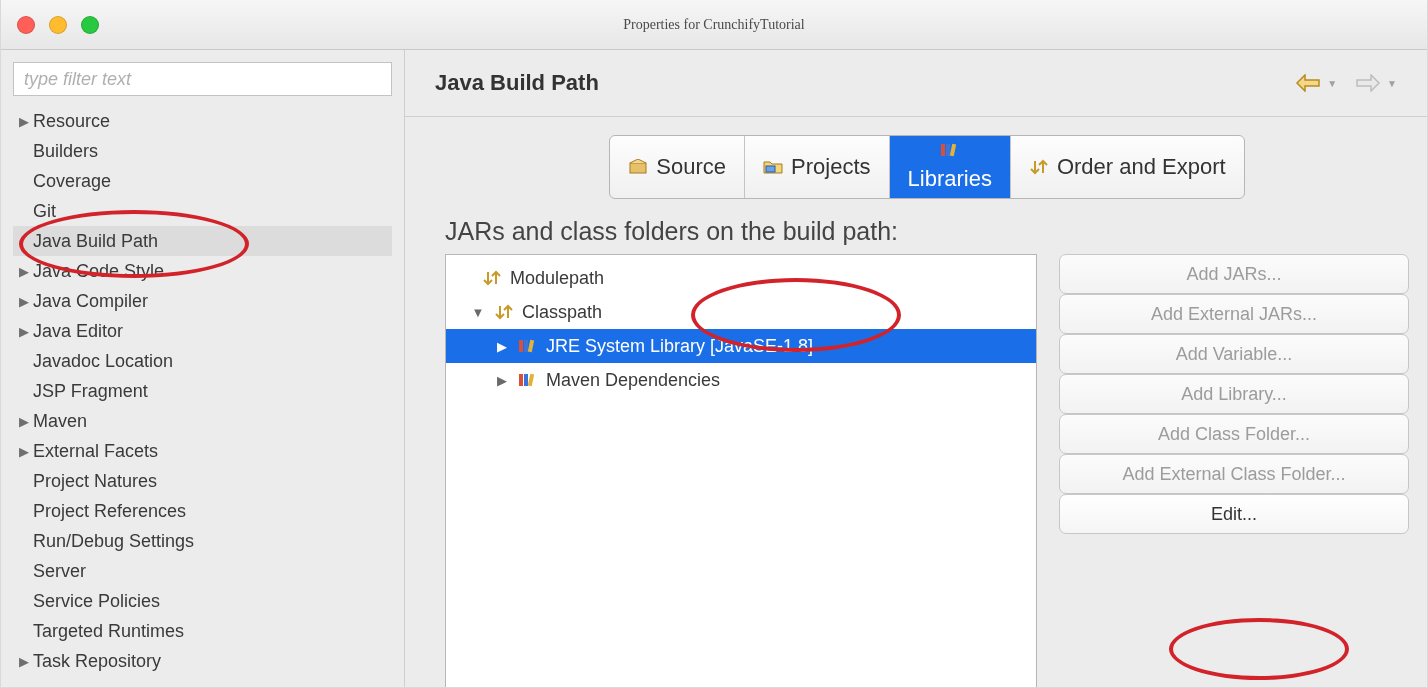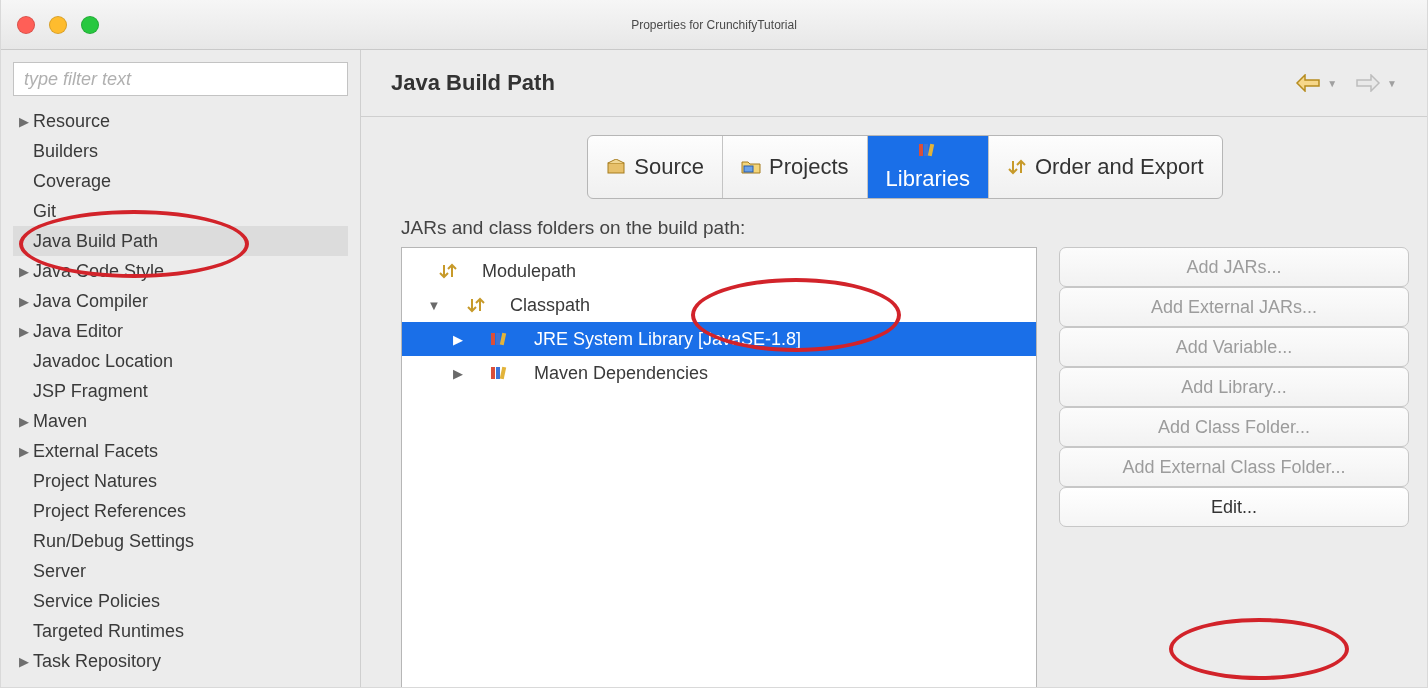--- a/index.html
+++ b/index.html
@@ -4,23 +4,23 @@
 <style>
   * { box-sizing: border-box; }
   html, body { margin: 0; padding: 0; font-family: -apple-system, BlinkMacSystemFont, "Helvetica Neue", Arial, sans-serif; font-size: 18px; color: #3a3a3a; }
   body { width: 1428px; height: 688px; overflow: hidden; background: #ececec; border: 1px solid #d9d9d9; border-top: none; }
   .titlebar { height: 50px; background: linear-gradient(#f6f6f6, #e7e7e7); border-bottom: 1px solid #c9c9c9; display: flex; align-items: center; padding: 0 16px; position: relative; }
   .traffic { display: flex; gap: 14px; align-items: center; }
   .traffic .dot { width: 18px; height: 18px; border-radius: 50%; border: 1px solid rgba(0,0,0,0.15); }
   .dot.red { background: #ff5f57; }
   .dot.yellow { background: #febc2e; }
   .dot.green { background: #28c840; }
-  .title { position: absolute; left: 0; right: 0; text-align: center; font-size: 12px; color: #4a4a4a; pointer-events: none; }
+  .title { position: absolute; left: 0; right: 0; text-align: center; font-size: 14px; color: #4a4a4a; pointer-events: none; font-family: Liberation Serif, serif; }
   .content { display: flex; height: calc(688px - 50px); }
-  .sidebar { width: 360px; border-right: 1px solid #cfcfcf; padding: 12px; background: #ececec; }
+  .sidebar { width: 404px; border-right: 1px solid #cfcfcf; padding: 12px; background: #ececec; }
   .filter { width: 100%; height: 34px; padding: 4px 10px; font-size: 18px; border: 1px solid #c3c3c3; border-radius: 0; background: #fff; color: #9a9a9a; margin-bottom: 10px; }
   .filter::placeholder { color: #b0b0b0; font-style: italic; }
   .tree-item { display: flex; align-items: center; height: 30px; padding-left: 2px; cursor: default; }
   .tree-item .tri { width: 18px; text-align: center; color: #6f6f6f; font-size: 13px; }
   .tree-item .spacer { width: 18px; }
   .tree-item.selected { background: #dcdcdc; }
   .main { flex: 1; display: flex; flex-direction: column; }
   .main-header { display: flex; align-items: center; justify-content: space-between; padding: 20px 30px 20px 30px; }
   .main-header h2 { margin: 0; font-size: 22px; font-weight: 700; color: #333; }
   .nav-arrows { display: flex; align-items: center; gap: 6px; }
@@ -28,24 +28,24 @@
   .arrow.back { color: #c8a13e; }
   .arrow.fwd { color: #bcbcbc; }
   .mini-tri { font-size: 10px; color: #a0a0a0; }
   .main-body { border-top: 1px solid #cfcfcf; background: #ececec; flex: 1; display: flex; flex-direction: column; padding: 18px 18px 0 40px; }
   .tabs { display: flex; justify-content: center; margin-bottom: 18px; }
   .tabrow { display: flex; border: 1px solid #b6b6b6; border-radius: 6px; overflow: hidden; background: linear-gradient(#fdfdfd,#f0f0f0); }
   .tab { padding: 6px 18px; display: flex; align-items: center; gap: 8px; border-right: 1px solid #c4c4c4; font-size: 22px; color: #333; cursor: default; }
   .tab:last-child { border-right: none; }
   .tab.active { background: #1a6fe8; color: #fff; flex-direction: column; }
   .tab .ticon { width: 20px; height: 16px; display: inline-block; }
-  .subtitle { font-size: 19px; color: #444; margin-bottom: 8px; }
+  .subtitle { font-size: 25px; color: #444; margin-bottom: 8px; }
   .work { display: flex; gap: 22px; flex: 1; min-height: 0; }
   .treebox { flex: 1; background: #fff; border: 1px solid #b6b6b6; padding: 6px 0; overflow: auto; }
-  .node { display: flex; align-items: center; height: 34px; gap: 24px; }
+  .node { display: flex; align-items: center; height: 34px; gap: 8px; }
   .node .disc { width: 16px; text-align: center; color: #6a6a6a; font-size: 13px; }
   .node.selected { background: #1a6fe8; color: #fff; }
   .node.selected .disc { color: #fff; }
   .pad1 { padding-left: 36px; }
   .pad2 { padding-left: 24px; }
   .pad3 { padding-left: 48px; }
   .buttons { width: 350px; display: flex; flex-direction: column; }
   .btn { width: 100%; height: 40px; border: 1px solid #c7c7c7; border-radius: 7px; background: linear-gradient(#fcfcfc,#f2f2f2); font-size: 18px; color: #9c9c9c; cursor: default; }
   .btn.enabled { color: #333; background: linear-gradient(#ffffff,#f5f5f5); }
   

